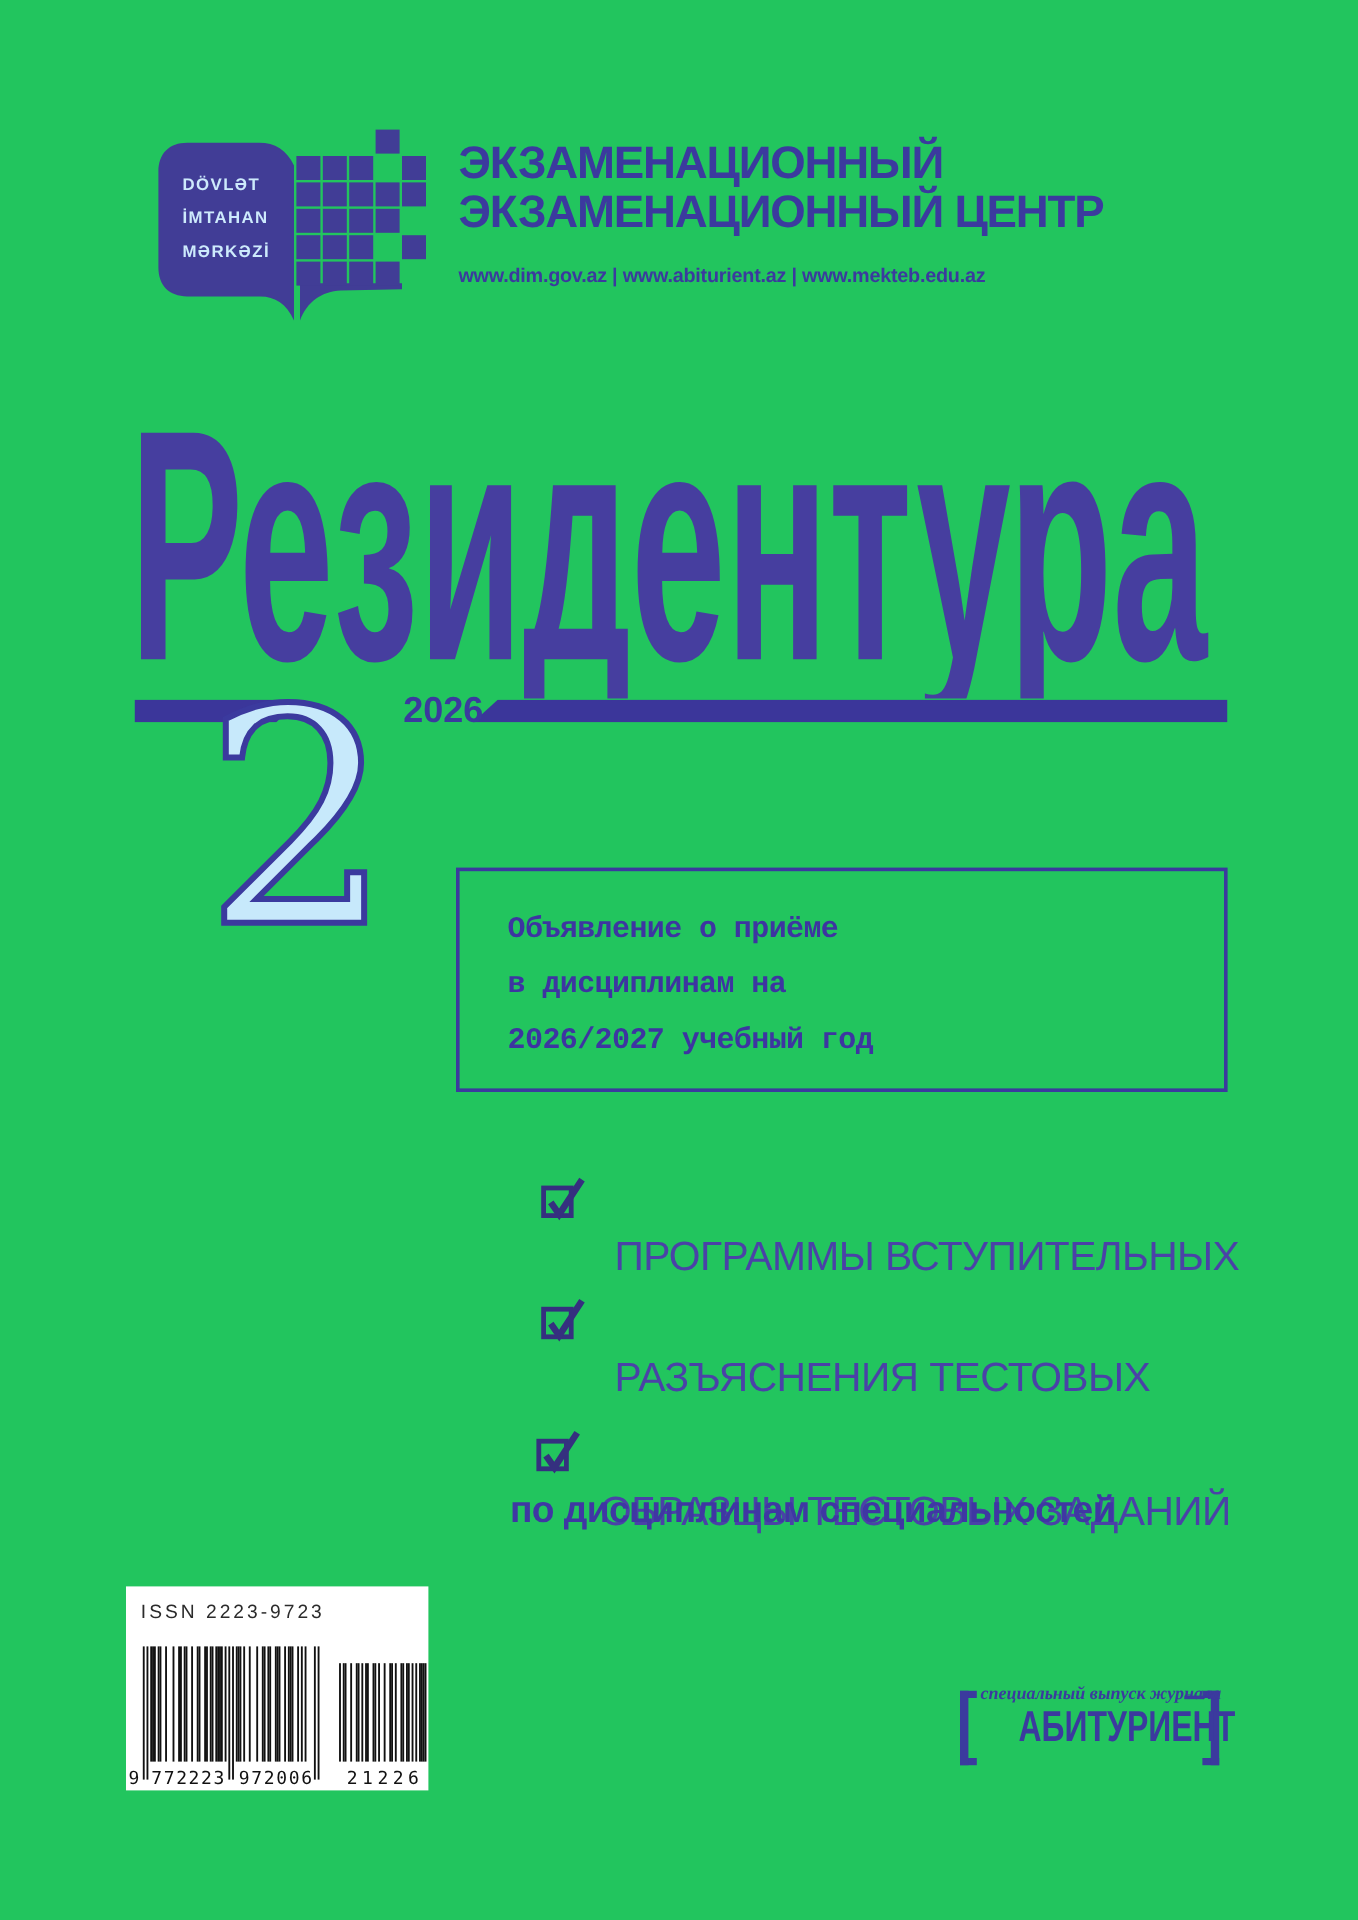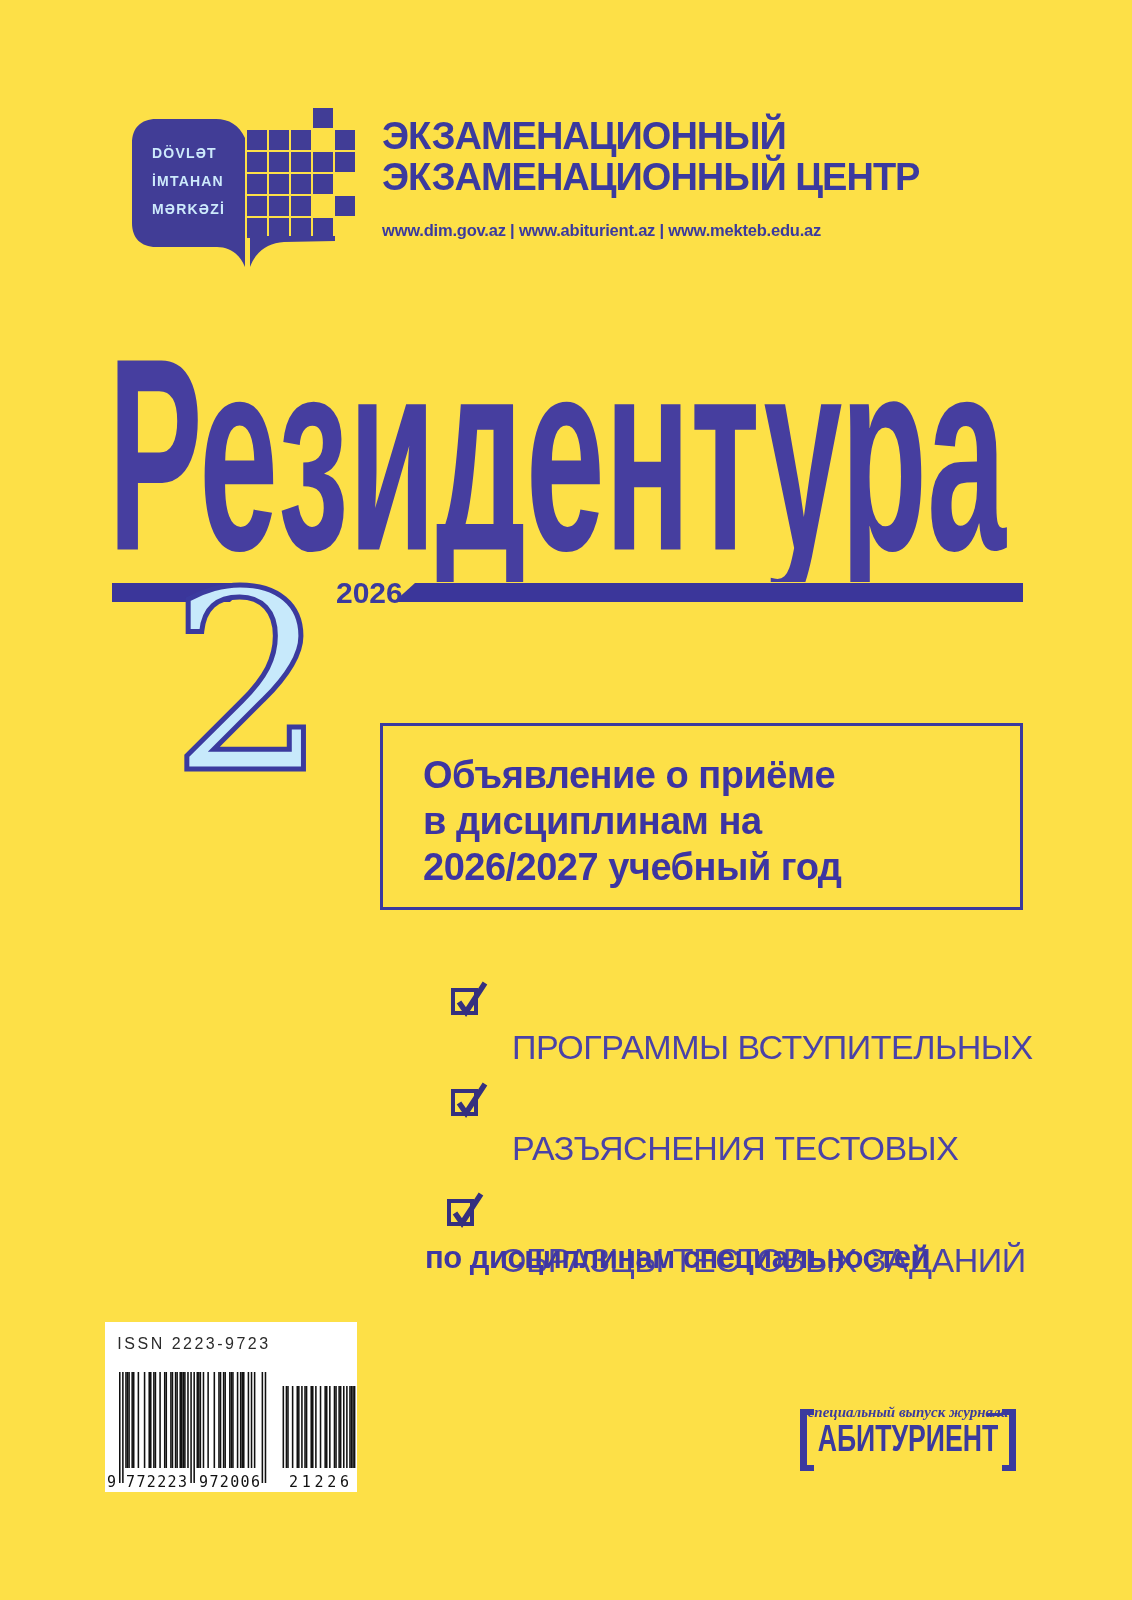--- a/index.html
+++ b/index.html
@@ -1,56 +1,56 @@
 <!DOCTYPE html>
 <html><head>
 <meta charset="utf-8">
 <style>
   * { box-sizing: border-box; margin: 0; padding: 0; }
   html,body { width:1132px; height:1600px; }
   body { font-family: "Liberation Sans", sans-serif; overflow: hidden; }
   .page {
     position: relative; width: 1132px; height: 1600px;
-    background: #fde047; overflow: hidden;
+    background: #22c55e; overflow: hidden;
   }
   .abs { position: absolute; }
 
   
   .hdr-line { color:#3b3a9e; font-weight: bold; font-size: 38px; letter-spacing: -1px; white-space: nowrap; }
   .hdr-urls { color:#3b3a9e; font-size: 16.5px; letter-spacing: -0.2px; white-space: nowrap; font-weight: bold;}
 
   
   .title-svg { overflow: hidden; }
   .bar { background:#3b369a; height: 19px; top: 583px; }
   .bar-left  { left:112px; width:138px; clip-path: polygon(0 0, 100% 0, calc(100% - 20px) 100%, 0 100%); z-index:1; }
   .bar-right { left:394px; width:629px; clip-path: polygon(21px 0, 100% 0, 100% 100%, 0 100%); z-index:1; }
   .year-label { left:336px; top:576px; font-family:Liberation Sans, sans-serif; font-weight:bold; font-size:30px; color:#3b3a9e; z-index:3; }
   .big-issue { left:145px; top:573px; z-index:2; overflow:visible; }
 
   
   .announce { left:380px; top:723px; width:643px; height:187px; border:3px solid #3b3a9e; z-index:2; }
-  .announce-text { margin:26px 0 0 40px; color:#3d35a1; font-weight:bold; font-size:38px; line-height:46px; letter-spacing:-0.5px; }
+  .announce-text { margin:26px 0 0 40px; color:#3d35a1; font-weight:bold; font-size:25px; line-height:46px; letter-spacing:-0.5px;font-family:Liberation Mono, monospace; }
 
   
   .cb { width:27px; height:27px; border:4px solid #35307f; position:absolute; }
   .cb svg { position:absolute; left:-6px; top:-10px; overflow:visible; }
   .cl-text { color:#4a42a7; font-size:34px; line-height:43px; letter-spacing:-0.5px; white-space:pre-line; }
   .cl-footer { left:425px; top:1240px; color:#3f37a3; font-weight:bold; font-size:31px; letter-spacing:-0.5px; }
 
   
   .bc-box { left:105px; top:1322px; width:252px; height:170px; background:#ffffff; }
   .bc-issn { position:absolute; left:10px; top:13px; width:158px; text-align:center; color:#2b2b2b; font-size:16px; letter-spacing:2.5px; white-space:nowrap; }
   .bc-svg { position:absolute; left:0; top:0; }
 
   
   .badge { left:800px; top:1409px; height:62px; display:flex; align-items:stretch; z-index:2; }
   .bracket { width:14px; border:0 solid #3b3a9e; }
   .bracket.bl { border-left-width:7px; border-top-width:6px; border-bottom-width:6px; }
   .bracket.br { border-right-width:7px; border-top-width:6px; border-bottom-width:6px; }
-  .badge-mid { width:182px; display:flex; flex-direction:column; align-items:center; margin:0 3px; position:relative; top:-5px;}
+  .badge-mid { width:182px; display:flex; flex-direction:column; align-items:flex-start; margin:0 3px; position:relative; top:-5px;}
   .badge-tagline { font-family:"Liberation Serif", serif; font-style:italic; font-weight:bold; font-size:15px; color:#3b3a9e; white-space:nowrap; }
   .badge-mag { font-weight:bold; font-size:36px; color:#3b3a9e; white-space:nowrap; transform:scaleX(0.74); transform-origin:center; margin-top:-3px; letter-spacing:0px; }
   .badge-rule { position:absolute; right:-4px; top:9px; width:16px; height:2.5px; background:#3b3a9e; }
 </style>
 </head>
 <body>
 
 <div class="page">
 
   <svg class="abs" style="left:128px; top:95px;" width="235" height="182" viewBox="0 0 235 182">

